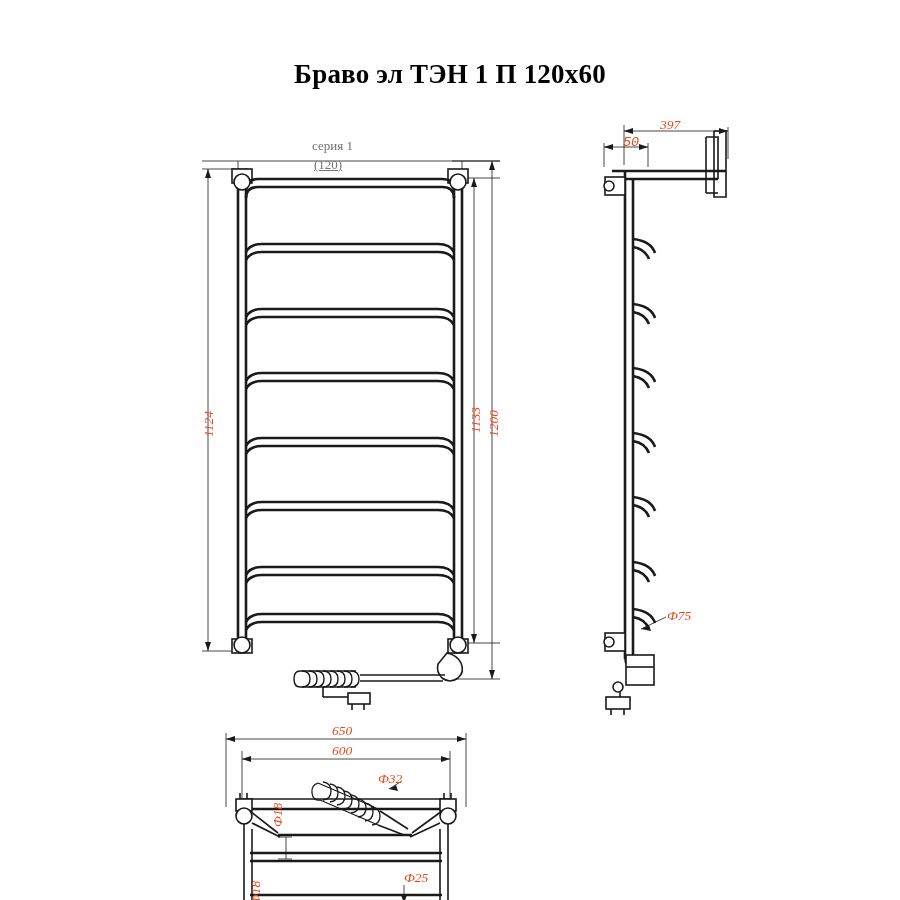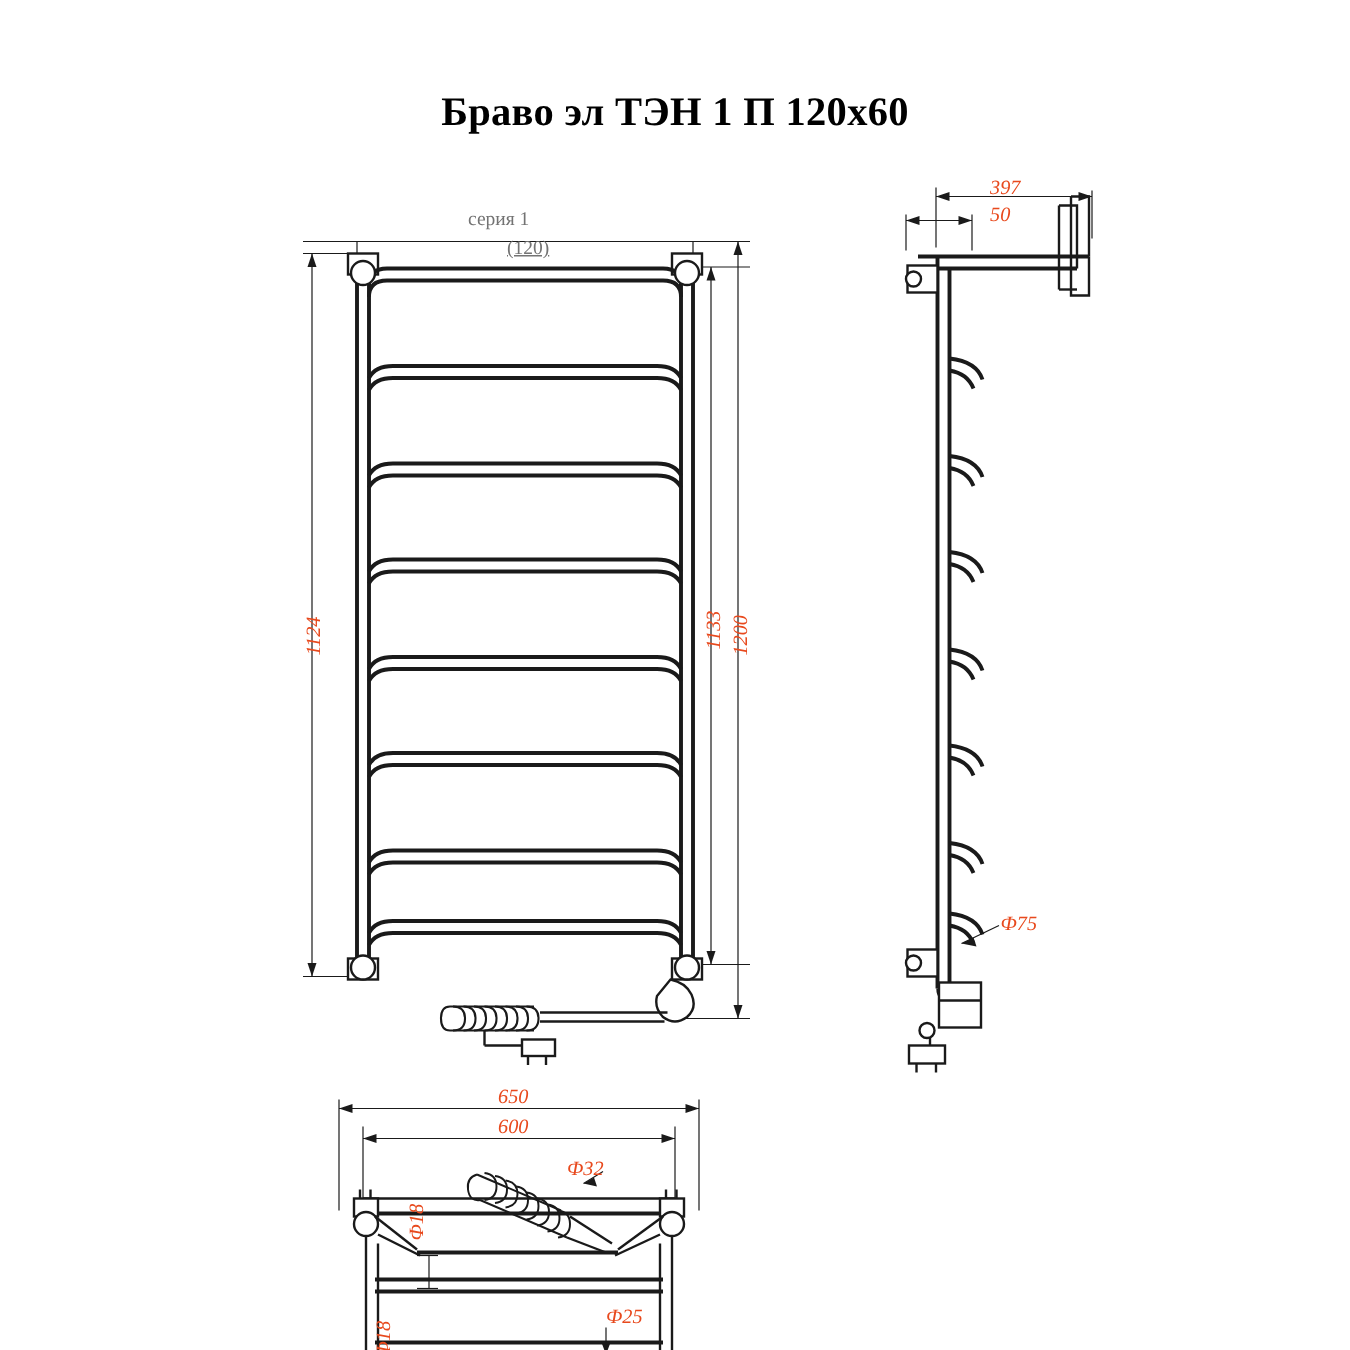--- a/index.html
+++ b/index.html
@@ -253,28 +253,28 @@
       <line class="dimline" x1="404" y1="838" x2="404" y2="856"></line>
       <polygon points="404,856 401,848 407,848" fill="#1a1a1a"></polygon>
 
       <line class="dimline" x1="264" y1="862" x2="264" y2="886"></line>
       <line class="ext" x1="256" y1="862" x2="272" y2="862"></line>
       <line class="ext" x1="256" y1="886" x2="272" y2="886"></line>
     </g>
   </svg>
 
   <div class="lbl" style="left:312px;top:91px;">серия 1</div>
-  <div class="lbl" style="left:338px;top:110px;text-decoration:underline;">(120)</div>
+  <div class="lbl" style="left:314px;top:110px;text-decoration:underline;">(120)</div>
 
   <div class="dim up" style="left:201px;top:390px;">1124</div>
   <div class="dim up" style="left:468px;top:386px;">1133</div>
   <div class="dim up" style="left:486px;top:390px;">1200</div>
 
   <div class="dim" style="left:660px;top:70px;">397</div>
-  <div class="dim" style="left:660px;top:88px;">50</div>
+  <div class="dim" style="left:623px;top:88px;font-family:Liberation Mono, monospace;">50</div>
   <div class="dim" style="left:667px;top:561px;">Ф75</div>
 
   <div class="dim" style="left:332px;top:676px;text-align:right;">650</div>
   <div class="dim" style="left:332px;top:696px;">600</div>
   <div class="dim" style="left:378px;top:724px;">Ф32</div>
   <div class="dim up" style="left:270px;top:780px;">Ф18</div>
   <div class="dim" style="left:404px;top:823px;">Ф25</div>
   <div class="dim up" style="left:248px;top:858px;">Ф18</div>
 
 </div>

